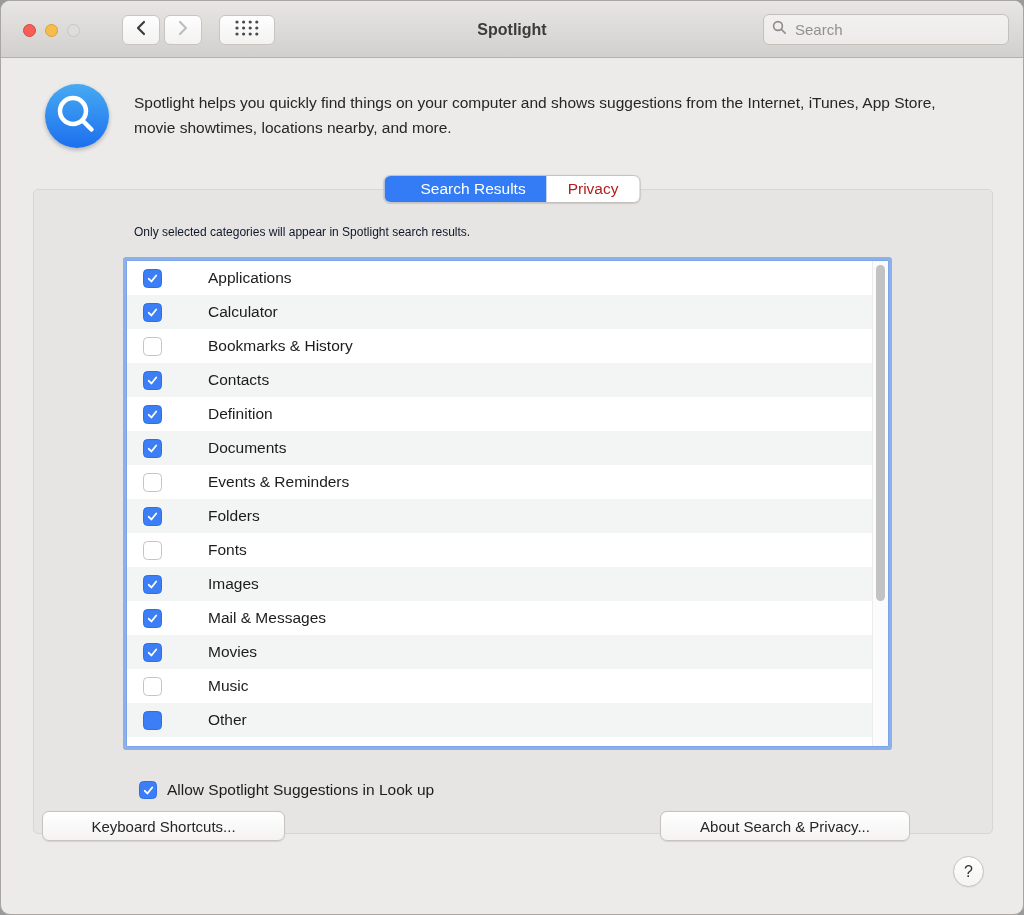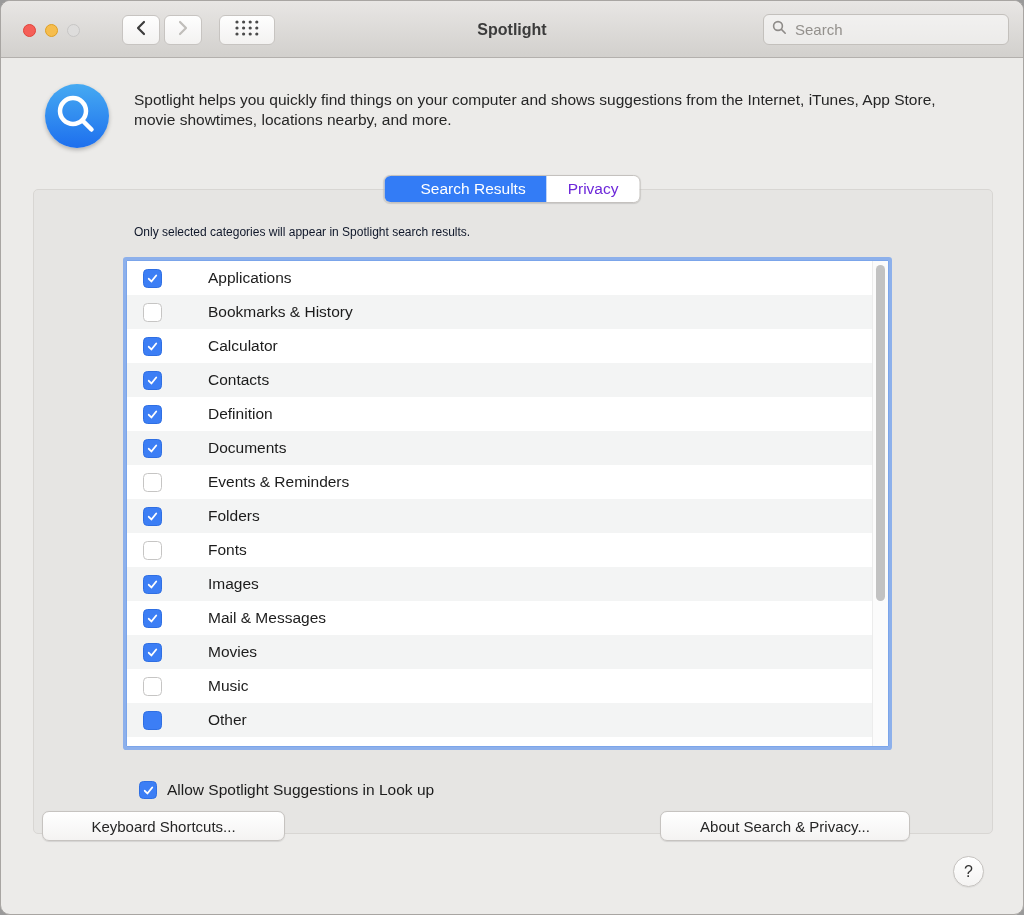--- a/index.html
+++ b/index.html
@@ -21,32 +21,32 @@
   .title{position:absolute;top:0;left:0;width:100%;height:57px;display:flex;align-items:center;justify-content:center;
     font-size:16px;font-weight:bold;color:#3b3b3b;pointer-events:none;}
   .searchfield{position:absolute;right:14px;top:13px;width:246px;height:31px;background:rgba(255,255,255,0.52);
     border:1px solid #c3c0bc;border-radius:6px;display:flex;align-items:center;padding:0 8px;}
   .searchfield input{border:none;background:transparent;outline:none;font-size:15px;color:#333;width:100%;margin-left:6px;}
   .searchfield input::placeholder{color:#93908c;}
 
   
   .spoticon{position:absolute;left:44px;top:83px;width:64px;height:64px;border-radius:50%;
     background:linear-gradient(#46aaf2,#1d6fee);box-shadow:0 2px 4px rgba(0,0,0,0.25);}
-  .desc{position:absolute;left:133px;top:89px;width:842px;font-size:15.5px;line-height:20px;color:#262626;}
+  .desc{position:absolute;left:133px;top:89px;width:842px;font-size:15.5px;line-height:25px;color:#262626;}
 
   
   .groupbox{position:absolute;left:32px;top:188px;width:960px;height:645px;background:#e6e5e3;
     border:1px solid #d8d6d3;border-radius:5px;}
 
   
   .tabs{position:absolute;left:50%;transform:translateX(-50%);top:174px;display:flex;height:28px;
     border-radius:7px;overflow:hidden;border:1px solid #c4c1be;box-shadow:0 0.5px 1px rgba(0,0,0,0.12);}
   .tab{display:flex;align-items:center;justify-content:center;font-size:15.5px;padding:0 21px;cursor:default;}
   .tab.selected{background:#337cf6;color:#fff;padding-left:36px;}
-  .tab.unselected{background:#fff;color:#6d28d9;}
+  .tab.unselected{background:#fff;color:#b91c1c;}
 
   .instruction{position:absolute;left:133px;top:224px;font-size:12px;color:#0f172a;}
 
   
   .list-wrap{position:absolute;left:125px;top:259px;width:763px;height:487px;background:#fff;
     border:1px solid #7ba5ea;box-shadow:0 0 0 3px rgba(125,167,236,0.85);border-radius:1px;overflow:hidden;}
   .list-viewport{position:absolute;left:0;top:0;right:16px;bottom:0;overflow:hidden;}
   .cat-row{height:34px;display:flex;align-items:center;padding-left:16px;gap:32px;}
   .cat-row:nth-child(even){background:#f3f4f4;}
   .cat-label{font-size:15.5px;color:#1c1c1c;margin-left:14px;}
@@ -153,30 +153,30 @@
     <div class="list-viewport" id="cat-list">
         <div class="cat-row">
           <span class="cb on">
             <svg viewBox="0 0 14 14">
               <path d="M3 7.3 L5.8 10.2 L11 3.8" stroke="#fff" stroke-width="2" fill="none" stroke-linecap="round" stroke-linejoin="round"></path>
             </svg>
           </span>
           <span class="cat-label">Applications</span>
         </div>
         <div class="cat-row">
+          <span class="cb on">
+            <svg viewBox="0 0 14 14">
+              <path d="M3 7.3 L5.8 10.2 L11 3.8" stroke="#fff" stroke-width="2" fill="none" stroke-linecap="round" stroke-linejoin="round"></path>
+            </svg>
+          </span>
+          <span class="cat-label">Calculator</span>
+        </div>
+        <div class="cat-row">
           <span class="cb off"></span>
           <span class="cat-label">Bookmarks &amp; History</span>
-        </div>
-        <div class="cat-row">
-          <span class="cb on">
-            <svg viewBox="0 0 14 14">
-              <path d="M3 7.3 L5.8 10.2 L11 3.8" stroke="#fff" stroke-width="2" fill="none" stroke-linecap="round" stroke-linejoin="round"></path>
-            </svg>
-          </span>
-          <span class="cat-label">Calculator</span>
         </div>
         <div class="cat-row">
           <span class="cb on">
             <svg viewBox="0 0 14 14">
               <path d="M3 7.3 L5.8 10.2 L11 3.8" stroke="#fff" stroke-width="2" fill="none" stroke-linecap="round" stroke-linejoin="round"></path>
             </svg>
           </span>
           <span class="cat-label">Contacts</span>
         </div>
         <div class="cat-row">

